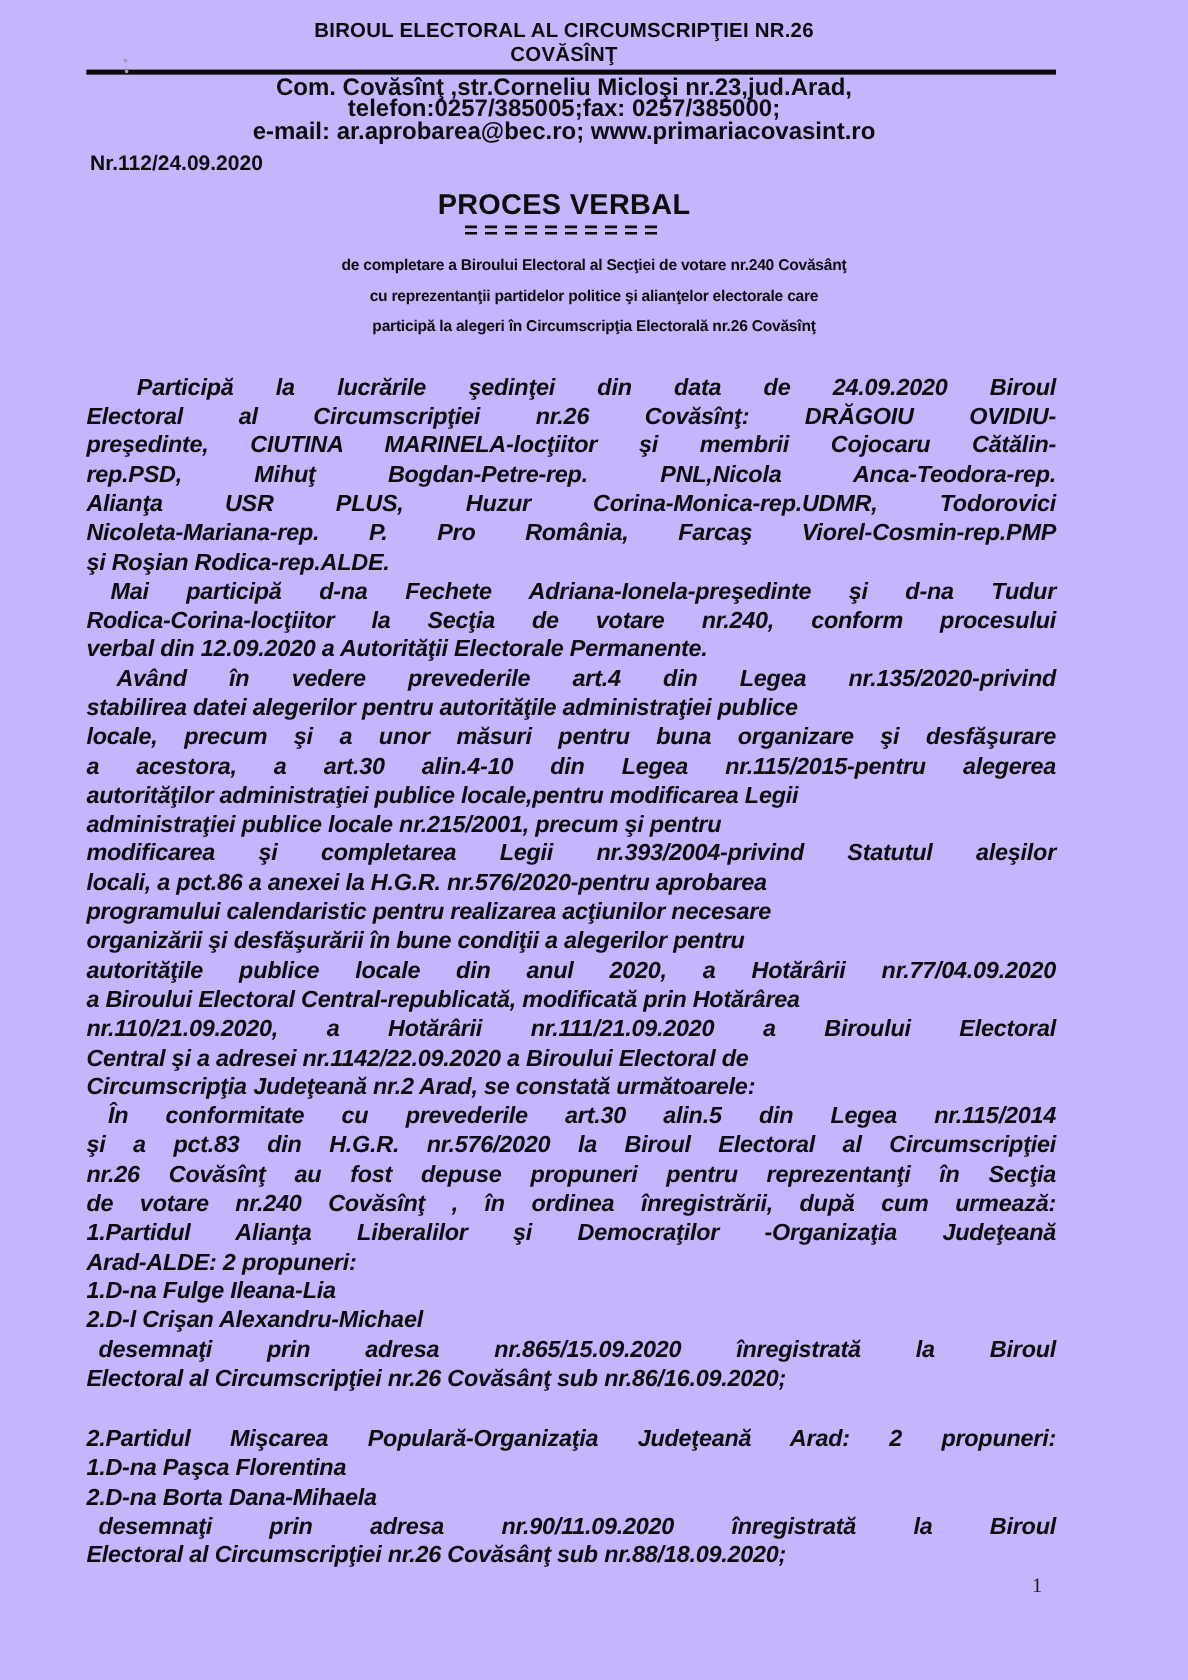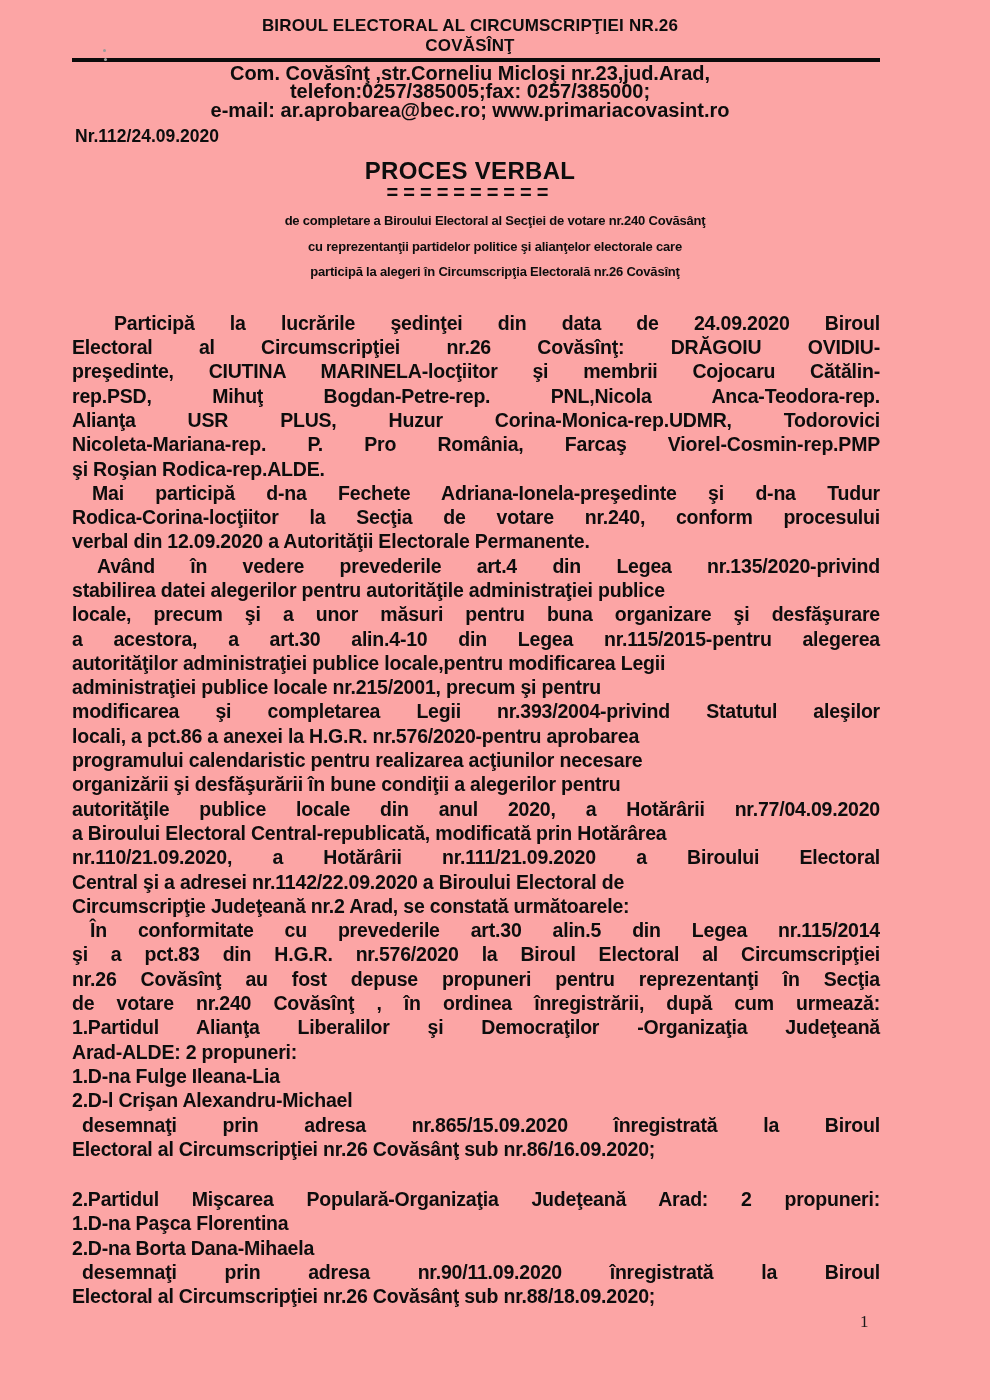--- a/index.html
+++ b/index.html
@@ -1,20 +1,20 @@
 <!DOCTYPE html>
 <html><head>
 <meta charset="utf-8">
 <style>
   html, body { margin:0; padding:0; background:#e9e9e9; }
   .page {
     position:relative;
     width:990px; height:1400px;
     margin:0 auto;
-    background:#fca5a5;
+    background:#c4b5fd;
     color:#0d0d0d;
     font-family:"Liberation Sans", sans-serif;
     font-weight:700;
     box-sizing:border-box;
     padding-top:16px;
     overflow:hidden;
   }
   .header-center { width:820px; margin-left:60px; text-align:center; }
   .org  { font-size:17px; line-height:20px; letter-spacing:0.2px; }
   .rule { margin:2px 0 0 72px; width:808px; height:4px; background:#0b0b0b;
@@ -28,21 +28,21 @@
   .subtitle { margin-top:8px; width:990px; text-align:center; }
   .sub-line { font-size:13px; line-height:25.5px; white-space:nowrap; letter-spacing:-0.2px; }
   .body-text {
     margin:26px 0 0 72px;
     width:808px;
     font-size:19.5px;
     line-height:24.3px;
     letter-spacing:-0.2px;
   }
   .para { margin:0; }
-  .line { white-space:nowrap; overflow:visible; }
+  .line { white-space:nowrap; overflow:visible;font-style:italic; }
   .fill { text-align:justify; text-align-last:justify; text-justify:inter-word; }
   .spacer { height:26px; }
   .pagenum {
     position:absolute; left:860px; top:1312px;
     font-family:"Liberation Serif", serif; font-weight:400;
     font-size:17px; color:#1a1a1a;
   }
   .artifact {
     position:absolute; left:103px; top:49px;
     width:3px; height:3px; background:#9a9a9a; border-radius:50%;
@@ -105,21 +105,21 @@
         <div class="line">autorităţilor administraţiei publice locale,pentru modificarea Legii</div>
         <div class="line">administraţiei publice locale nr.215/2001, precum şi pentru</div>
         <div class="line fill">modificarea şi completarea Legii nr.393/2004-privind Statutul aleşilor</div>
         <div class="line">locali, a pct.86 a anexei la H.G.R. nr.576/2020-pentru aprobarea</div>
         <div class="line">programului calendaristic pentru realizarea acţiunilor necesare</div>
         <div class="line">organizării şi desfăşurării în bune condiţii a alegerilor pentru</div>
         <div class="line fill">autorităţile publice locale din anul 2020, a Hotărârii nr.77/04.09.2020</div>
         <div class="line">a Biroului Electoral Central-republicată, modificată prin Hotărârea</div>
         <div class="line fill">nr.110/21.09.2020, a Hotărârii nr.111/21.09.2020 a Biroului Electoral</div>
         <div class="line">Central şi a adresei nr.1142/22.09.2020 a Biroului Electoral de</div>
-        <div class="line">Circumscripţie Judeţeană nr.2 Arad, se constată următoarele:</div>
+        <div class="line">Circumscripţia Judeţeană nr.2 Arad, se constată următoarele:</div>
       </div>
       <div class="para">
         <div class="line fill" style="padding-left: 18px;">În conformitate cu prevederile art.30 alin.5 din Legea nr.115/2014</div>
         <div class="line fill">şi a pct.83 din H.G.R. nr.576/2020 la Biroul Electoral al Circumscripţiei</div>
         <div class="line fill">nr.26 Covăsînţ au fost depuse propuneri pentru reprezentanţi în Secţia</div>
         <div class="line fill">de votare nr.240 Covăsînţ , în ordinea înregistrării, după cum urmează:</div>
       </div>
       <div class="para">
         <div class="line fill">1.Partidul Alianţa Liberalilor şi Democraţilor -Organizaţia Judeţeană</div>
         <div class="line">Arad-ALDE: 2 propuneri:</div>

